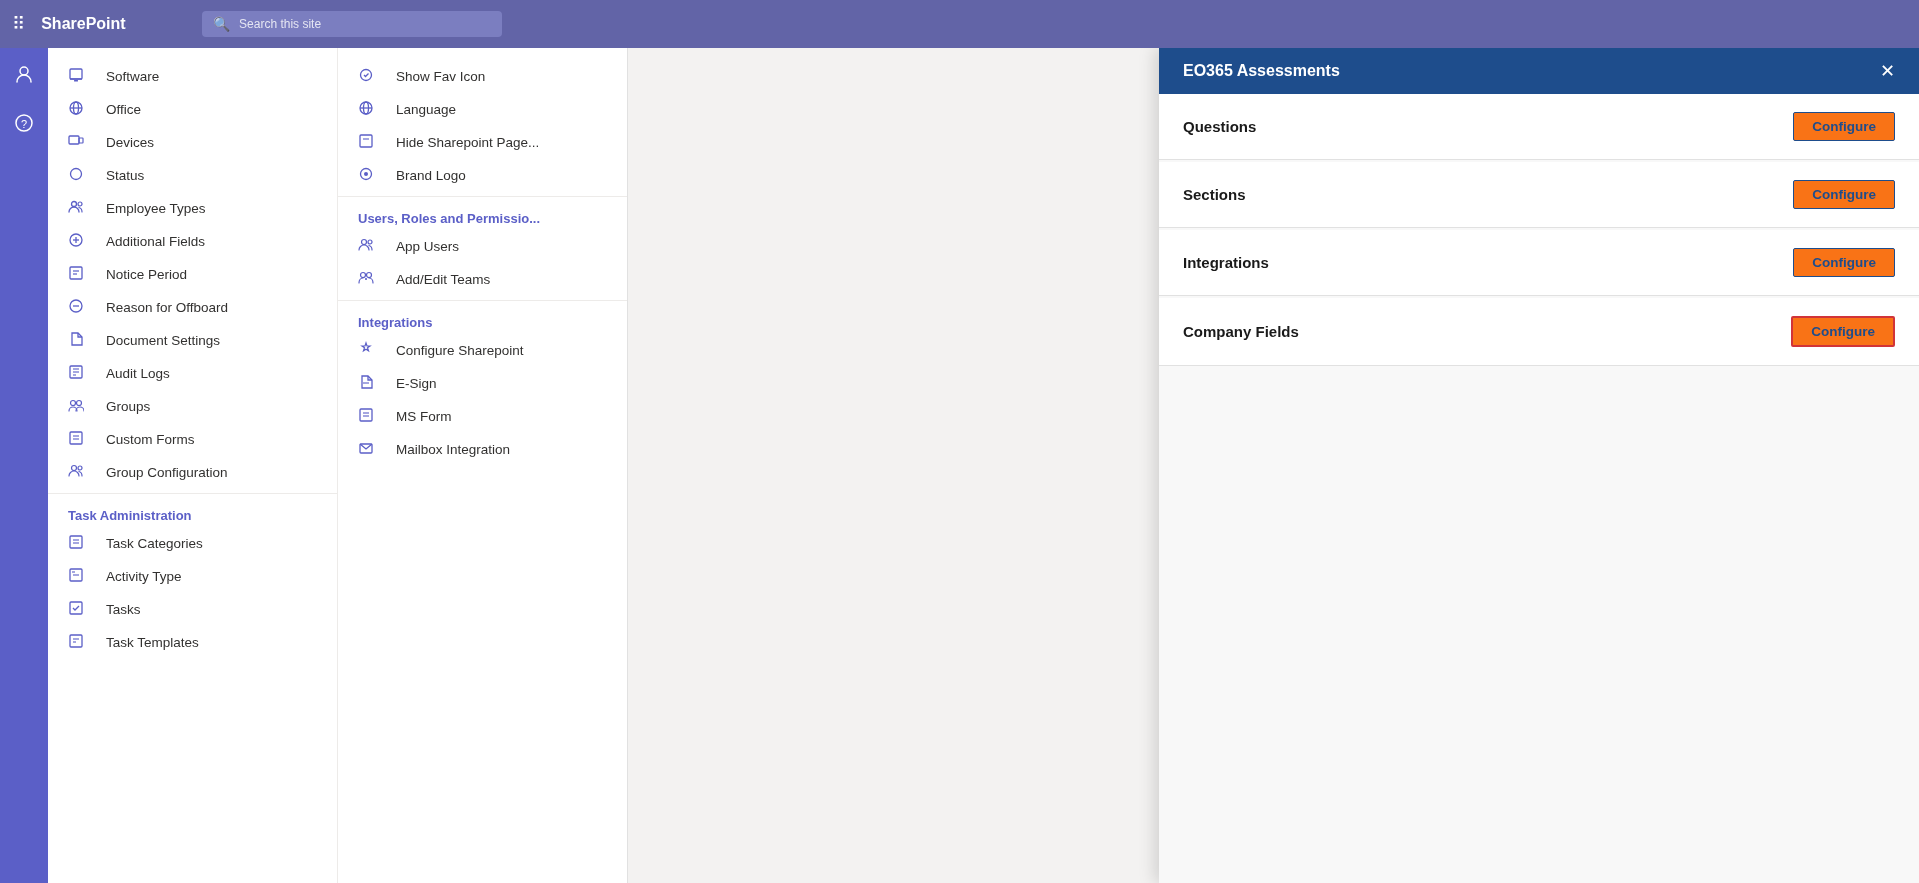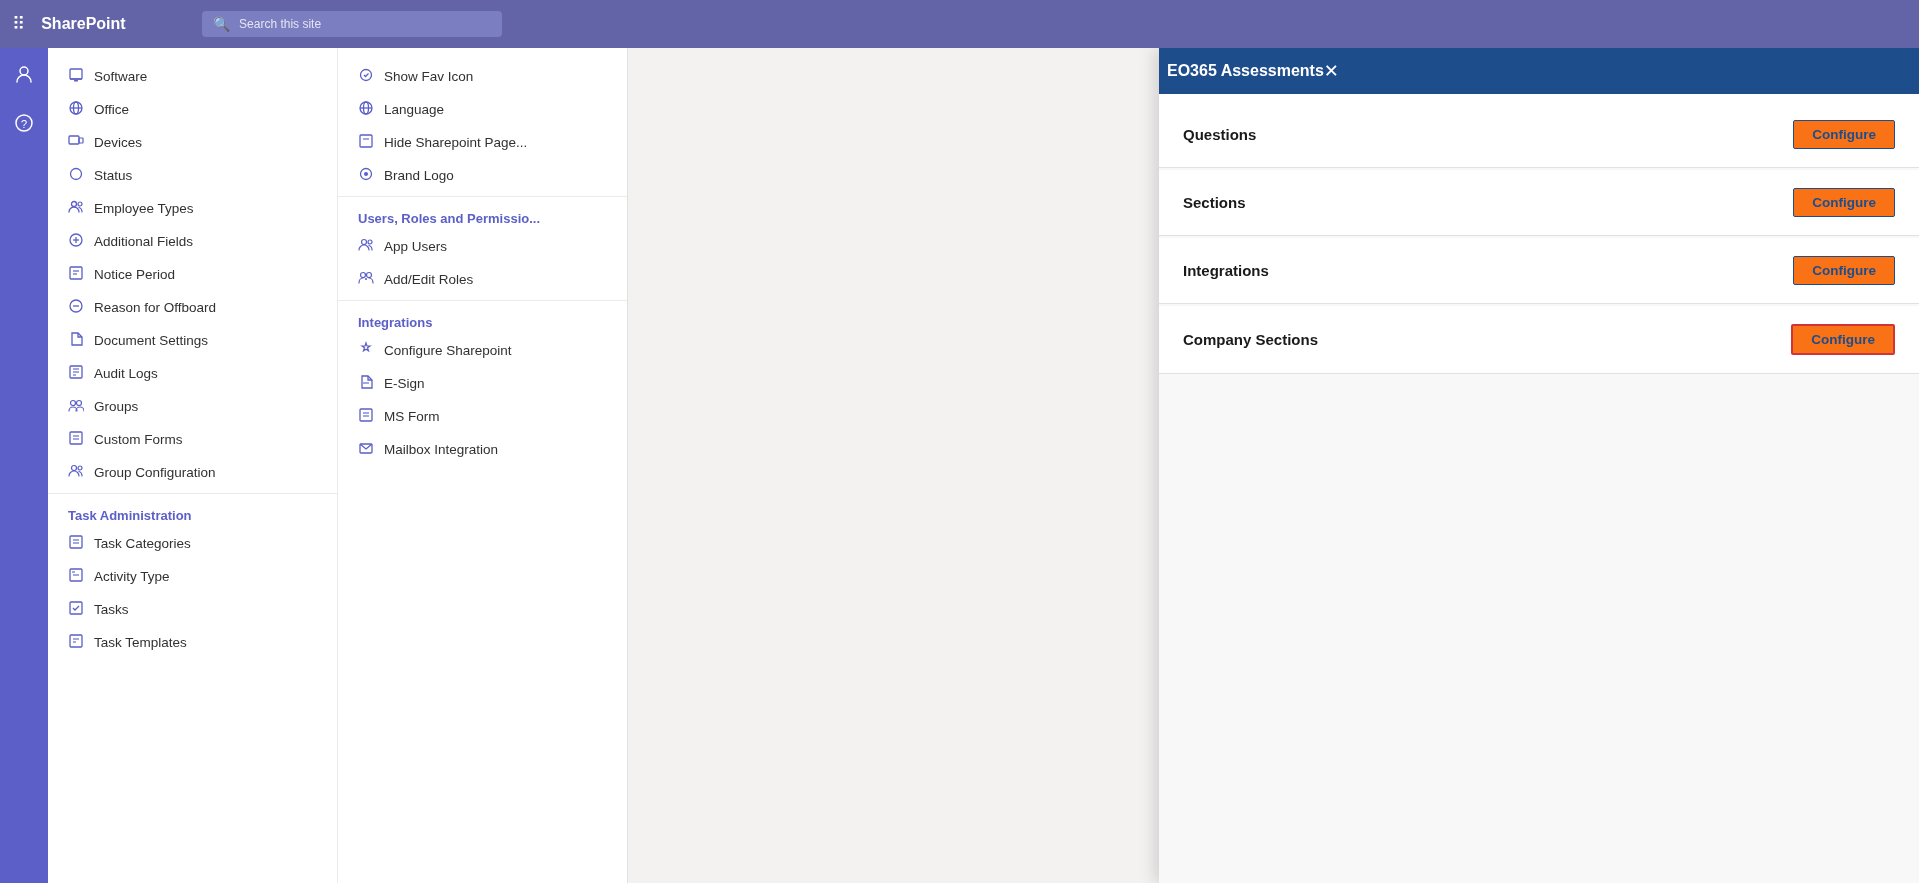--- a/index.html
+++ b/index.html
@@ -96,21 +96,21 @@
     .menu-col {
       flex: 1;
       padding: 12px 0;
       border-right: 1px solid #edebe9;
     }
     .menu-col:last-child { border-right: none; }
 
     .menu-item {
       display: flex;
       align-items: center;
-      gap: 8px;
+      gap: 20px;
       padding: 7px 20px;
       color: #323130;
       cursor: pointer;
       font-size: 13.5px;
     }
     .menu-item-icon { color: #5b5fc7; font-size: 15px; min-width: 18px; }
 
     .menu-section-header {
       color: #5b5fc7;
       font-size: 13px;
@@ -135,39 +135,39 @@
       z-index: 80;
       display: flex;
       flex-direction: column;
     }
 
     .panel-header {
       background: #1e4d8c;
       color: white;
       display: flex;
       align-items: center;
-      padding: 14px 8px;
+      justify-content: space-between;
+      padding: 14px 24px;
       font-size: 16px;
       font-weight: 600;
     }
     .panel-close {
       color: white;
       font-size: 18px;
       cursor: pointer;
       background: none;
       border: none;
       line-height: 1;
     }
 
     .panel-body {
       flex: 1;
       overflow-y: auto;
       padding: 0;
       background: #f8f8f8;
-      margin-top: 8px;
     }
 
     .panel-row {
       display: flex;
       align-items: center;
       justify-content: space-between;
       padding: 18px 24px;
       border-bottom: 1px solid #e1e1e1;
       background: white;
       margin-bottom: 2px;
@@ -454,21 +454,21 @@
       <div class="menu-item">
         <span class="menu-item-icon">
           <svg width="16" height="16" viewBox="0 0 16 16" fill="none">
               <circle cx="5" cy="5" r="2.5" stroke="#5b5fc7" stroke-width="1.2"></circle>
               <circle cx="11" cy="5" r="2.5" stroke="#5b5fc7" stroke-width="1.2"></circle>
               <path d="M1 13c0-2.76 1.79-5 4-5" stroke="#5b5fc7" stroke-width="1.2" stroke-linecap="round"></path>
               <path d="M15 13c0-2.76-1.79-5-4-5" stroke="#5b5fc7" stroke-width="1.2" stroke-linecap="round"></path>
               <path d="M8 8v2m-1-1h2" stroke="#5b5fc7" stroke-width="1.2"></path>
             </svg>
         </span>
-        <span>Add/Edit Roles</span>
+        <span>Add/Edit Teams</span>
       </div>
 
       <div class="menu-divider"></div>
       <div class="menu-section-header">Integrations</div>
 
       <div class="menu-item">
         <span class="menu-item-icon">
           <svg width="16" height="16" viewBox="0 0 16 16" fill="none">
               <path d="M8 2l1 3h3l-2.5 1.8 1 3L8 8.2 5.5 9.8l1-3L4 5h3L8 2z" stroke="#5b5fc7" stroke-width="1.2"></path>
             </svg>
@@ -519,19 +519,19 @@
       </div>
       <div class="panel-row">
         <span class="panel-row-label">Sections</span>
         <button class="configure-btn">Configure</button>
       </div>
       <div class="panel-row">
         <span class="panel-row-label">Integrations</span>
         <button class="configure-btn">Configure</button>
       </div>
       <div class="panel-row">
-        <span class="panel-row-label">Company Sections</span>
+        <span class="panel-row-label">Company Fields</span>
         <button class="configure-btn highlighted">Configure</button>
       </div>
     </div>
   </div>
 
 </div>
 
 </body></html>

